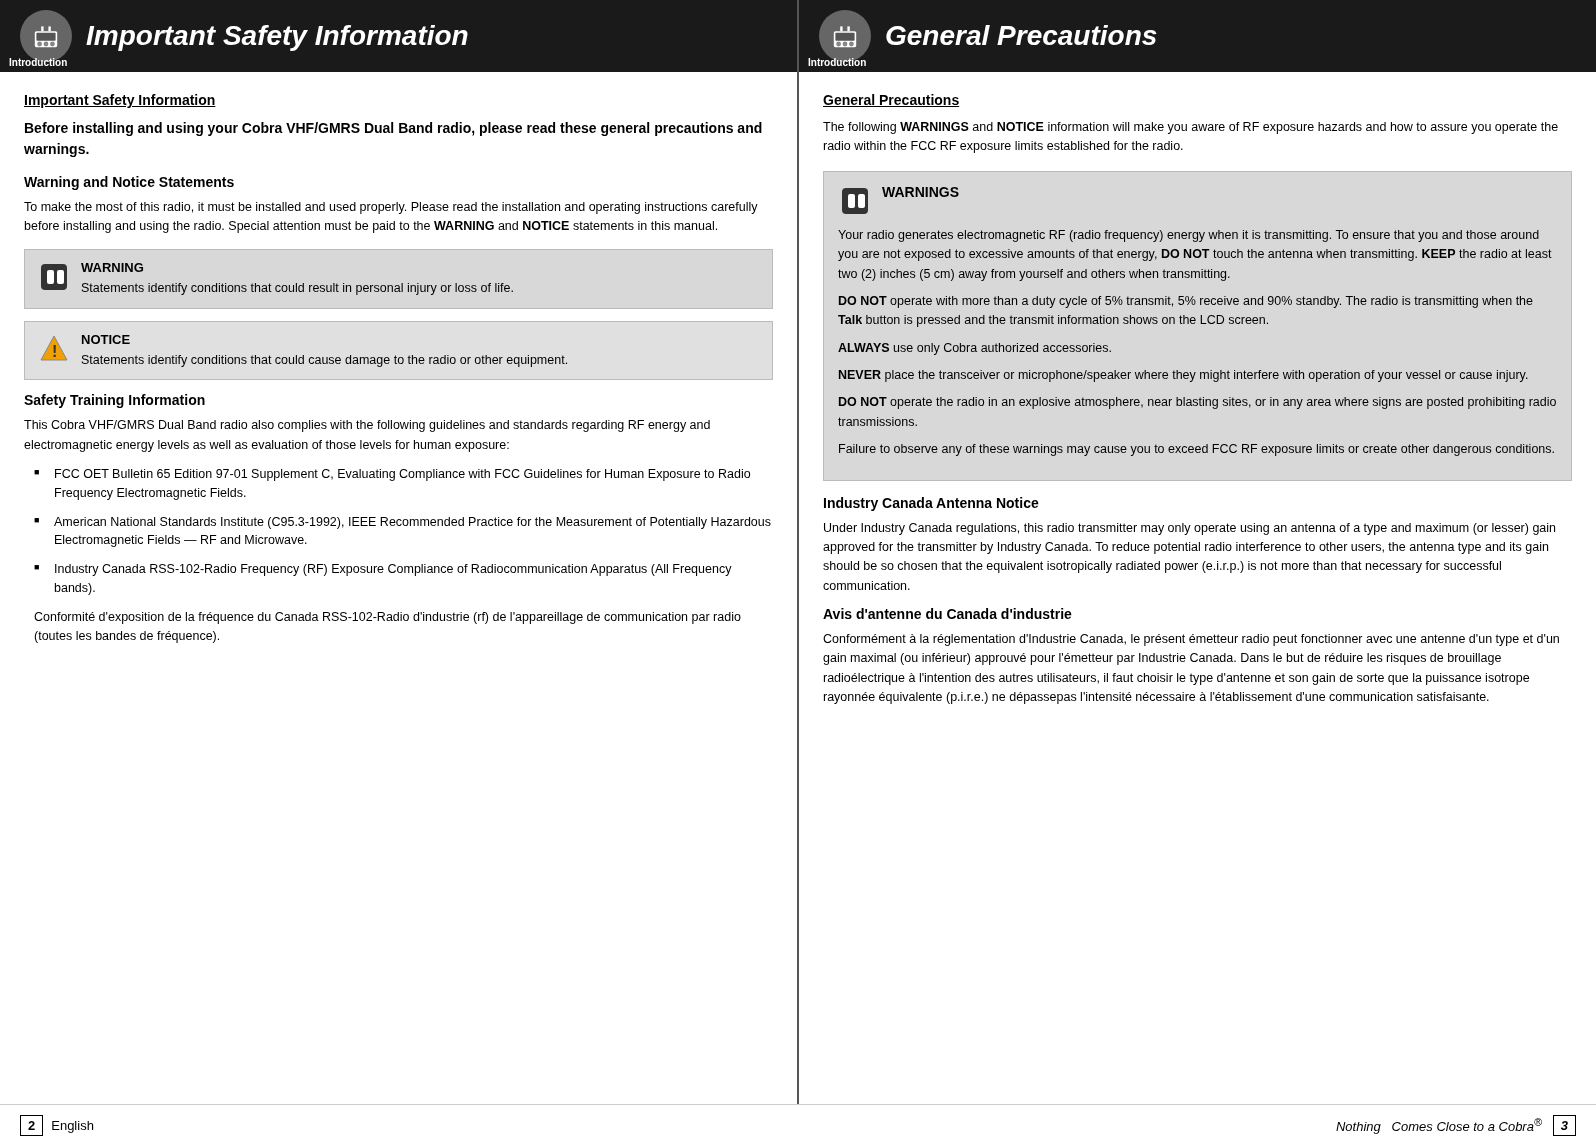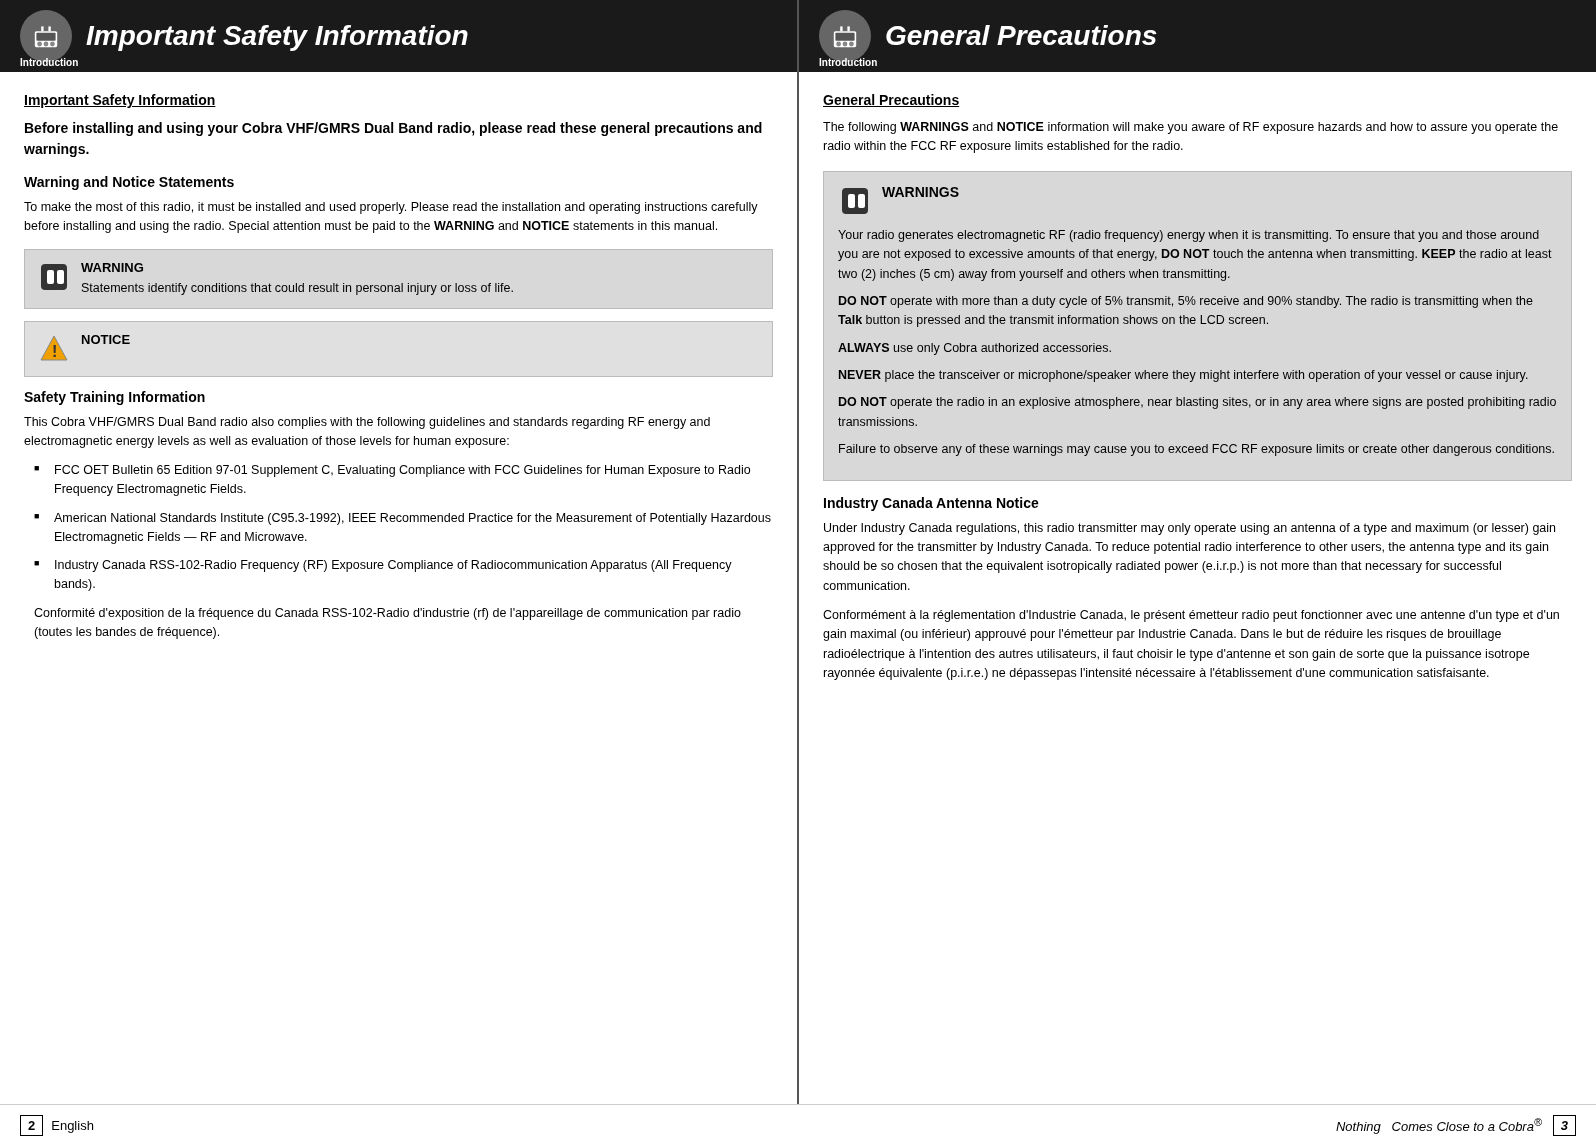--- a/index.html
+++ b/index.html
@@ -33,21 +33,21 @@
       display: flex;
       align-items: center;
       padding: 0 20px;
       height: 72px;
       position: relative;
     }
 
     .header-band .intro-label {
       position: absolute;
       bottom: 4px;
-      left: 20px;
+      left: 9px;
       color: #fff;
       font-size: 10px;
       font-weight: bold;
     }
 
     .header-icon {
       width: 52px;
       height: 52px;
       background: #666;
       border-radius: 50%;
@@ -289,20 +289,21 @@
 
       <div class="notice-box">
         <div class="notice-icon">
           <svg viewBox="0 0 30 30" xmlns="http://www.w3.org/2000/svg">
             <polygon points="15,2 28,26 2,26" fill="#f0a000" stroke="#888" stroke-width="1"></polygon>
             <text x="13" y="23" font-size="16" font-weight="bold" fill="#333">!</text>
           </svg>
         </div>
         <div class="notice-content">
           <div class="notice-title">NOTICE</div>
+          <div class="notice-body">Statements identify conditions that could cause damage to the radio or other equipment.</div>
         </div>
       </div>
 
       <div class="subsection-title">Safety Training Information</div>
       <div class="body-text">This Cobra VHF/GMRS Dual Band radio also complies with the following guidelines and standards regarding RF energy and electromagnetic energy levels as well as evaluation of those levels for human exposure:</div>
 
       <ul class="bullet-list">
         <li>FCC OET Bulletin 65 Edition 97-01 Supplement C, Evaluating Compliance with FCC Guidelines for Human Exposure to Radio Frequency Electromagnetic Fields.</li>
         <li>American National Standards Institute (C95.3-1992), IEEE Recommended Practice for the Measurement of Potentially Hazardous Electromagnetic Fields — RF and Microwave.</li>
         <li>Industry Canada RSS-102-Radio Frequency (RF) Exposure Compliance of Radiocommunication Apparatus (All Frequency bands).</li>
@@ -376,20 +377,21 @@
         </div>
         <div class="warn-para">
           Failure to observe any of these warnings may cause you to exceed FCC RF
           exposure limits or create other dangerous conditions.
         </div>
       </div>
 
       <div class="subsection-title">Industry Canada Antenna Notice</div>
       <div class="body-text">Under Industry Canada regulations, this radio transmitter may only operate using an antenna of a type and maximum (or lesser) gain approved for the transmitter by Industry Canada. To reduce potential radio interference to other users, the antenna type and its gain should be so chosen that the equivalent isotropically radiated power (e.i.r.p.) is not more than that necessary for successful communication.</div>
 
+      <div class="subsection-title">Avis d'antenne du Canada d'industrie</div>
       <div class="body-text">Conformément à la réglementation d'Industrie Canada, le présent émetteur radio peut fonctionner avec une antenne d'un type et d'un gain maximal (ou inférieur) approuvé pour l'émetteur par Industrie Canada. Dans le but de réduire les risques de brouillage radioélectrique à l'intention des autres utilisateurs, il faut choisir le type d'antenne et son gain de sorte que la puissance isotrope rayonnée équivalente (p.i.r.e.) ne dépassepas l'intensité nécessaire à l'établissement d'une communication satisfaisante.</div>
     </div>
   </div>
 </div>
 
 <div class="page-footer">
   <div class="footer-left">
     <span class="page-num">2</span>
     <span>English</span>
   </div>

